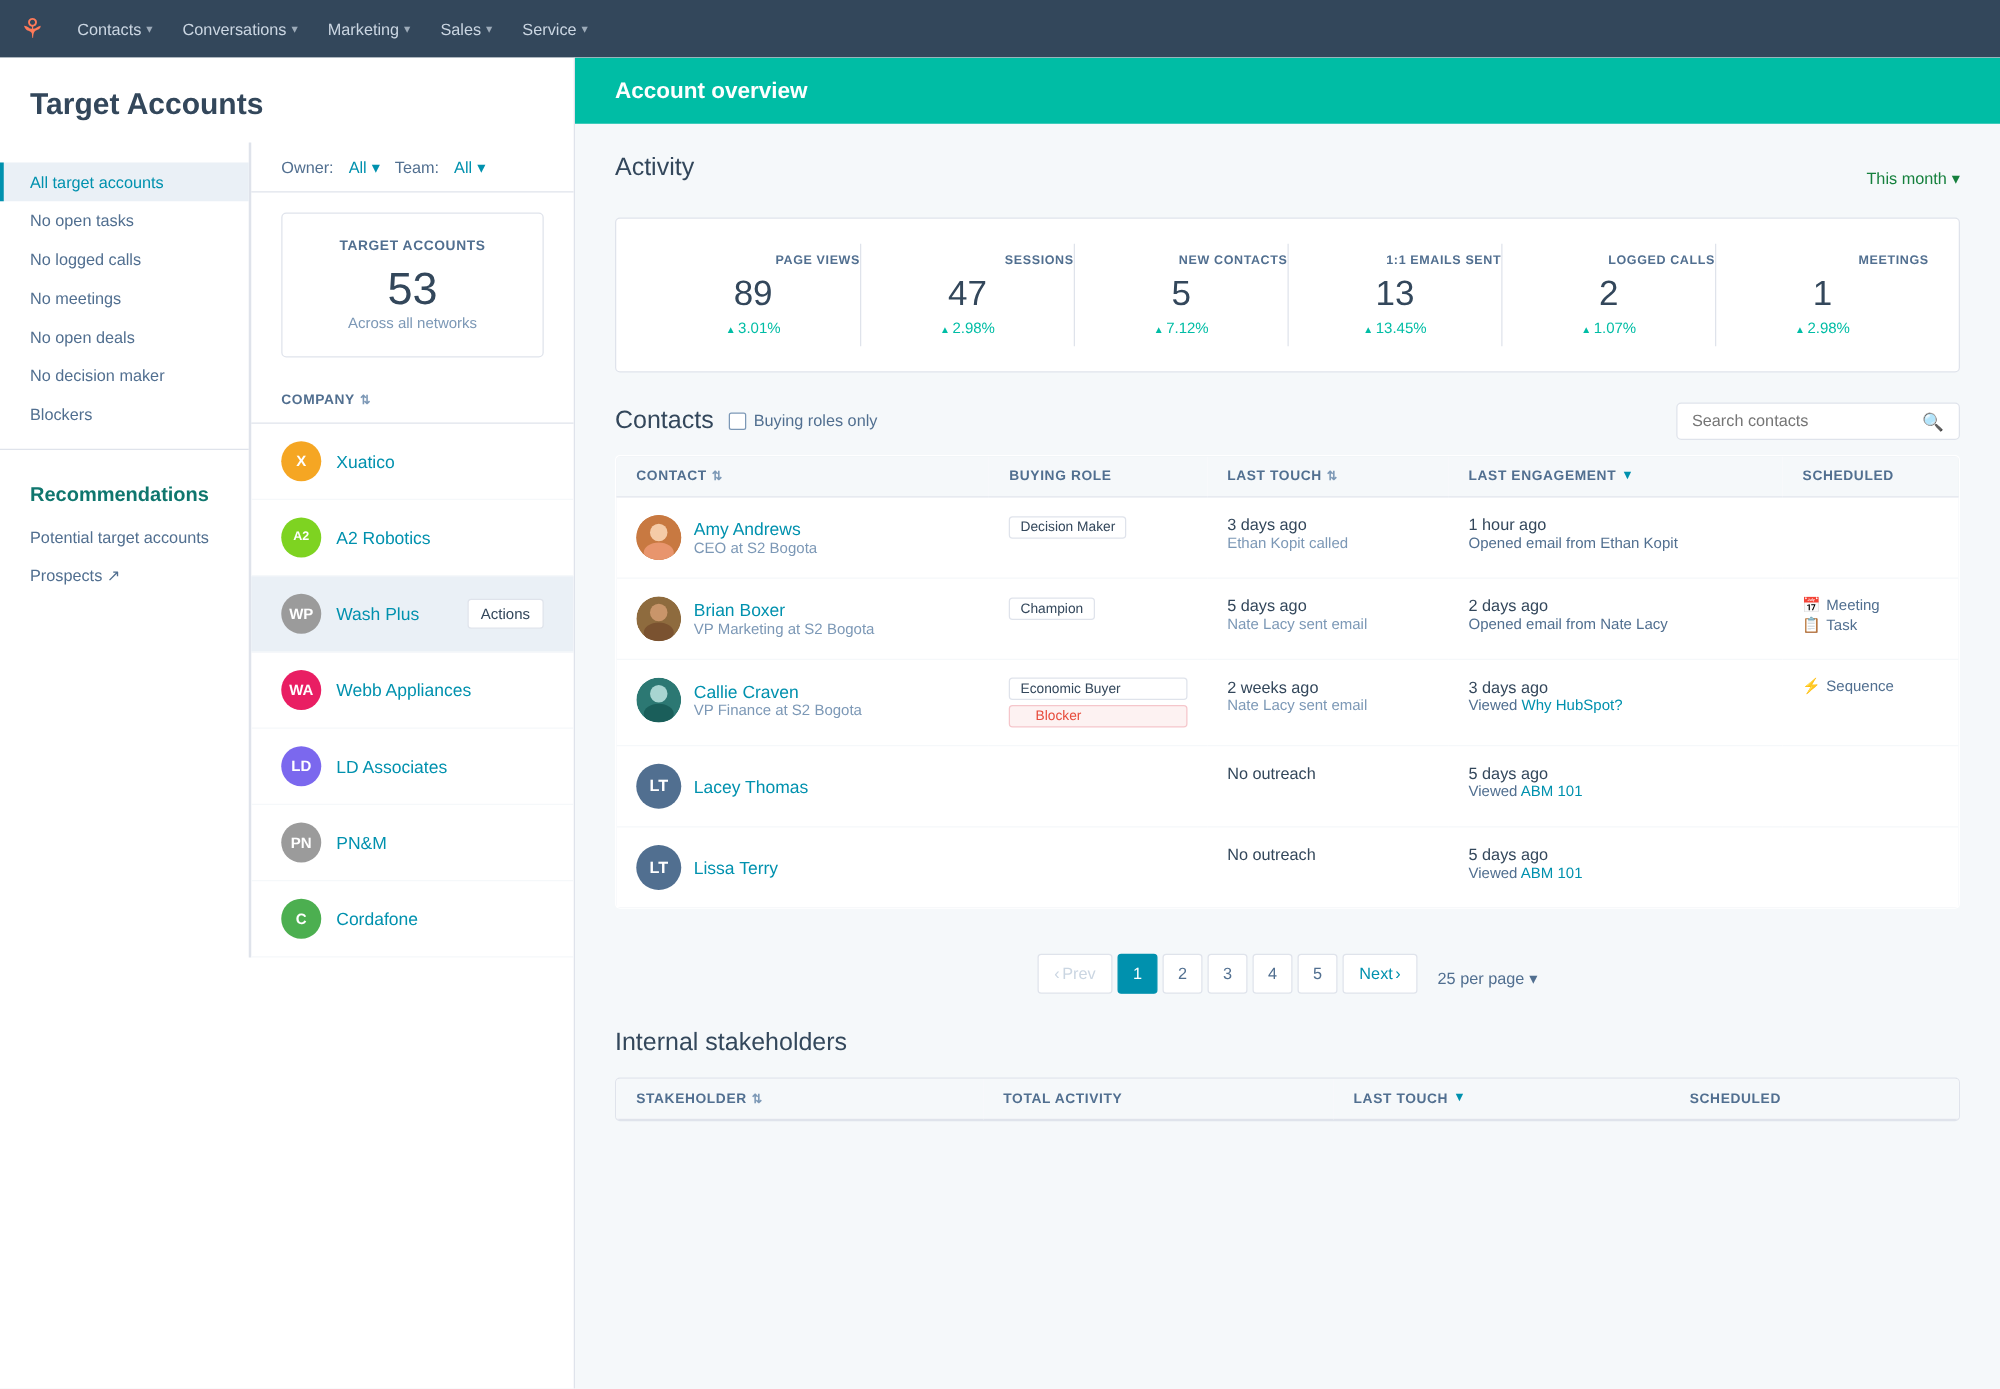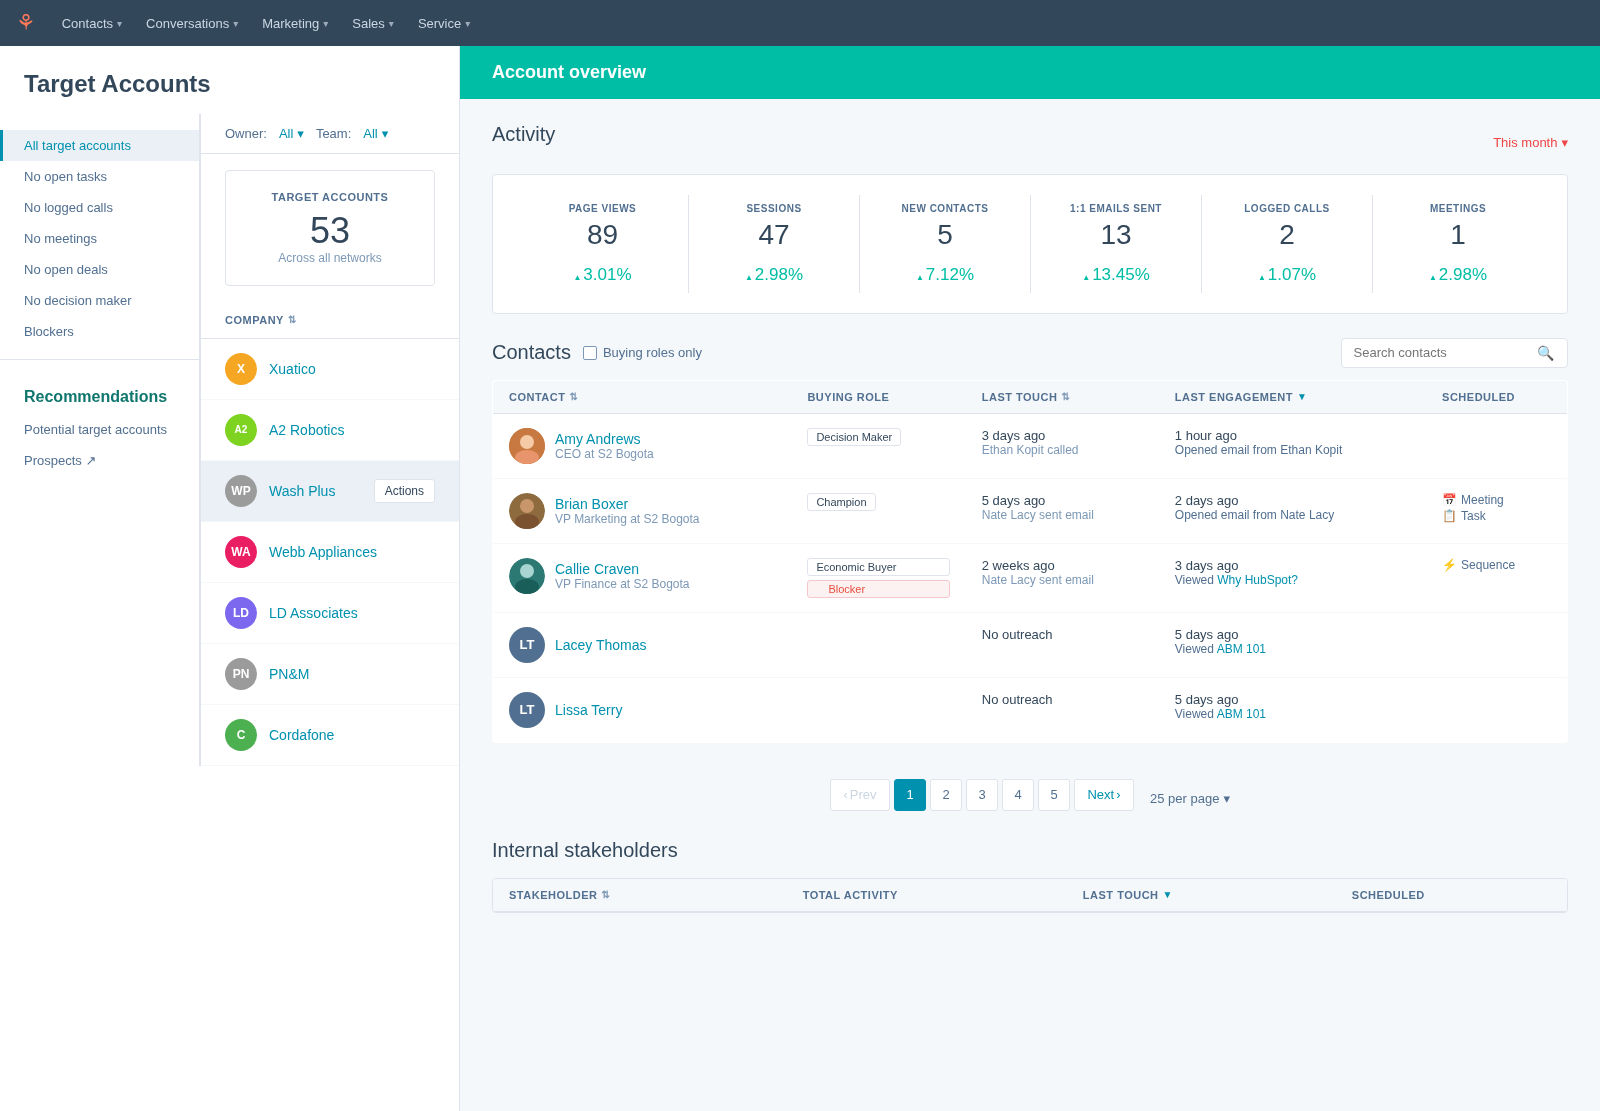--- a/index.html
+++ b/index.html
@@ -117,24 +117,24 @@
       background: #fff; border: 1px solid #dfe3eb; border-radius: 4px;
       padding: 20px 24px; margin-bottom: 24px;
     }
     .activity-grid {
       display: grid; grid-template-columns: repeat(6, 1fr); gap: 0;
     }
     .activity-metric { text-align: center; padding: 8px 0; }
     .activity-metric + .activity-metric { border-left: 1px solid #dfe3eb; }
     .metric-label {
       font-size: 10px; font-weight: 600; text-transform: uppercase;
-      letter-spacing: 0.5px; color: #516f90; margin-bottom: 6px;
+      letter-spacing: 0.5px; color: #516f90; margin-bottom: 6px; text-align: right;
     }
     .metric-value { font-size: 28px; font-weight: 300; color: #33475b; line-height: 1.1; }
-    .metric-change { font-size: 17px; color: #00bda5; margin-top: 14px; display: flex; align-items: center; justify-content: center; gap: 2px; }
+    .metric-change { font-size: 12px; color: #00bda5; margin-top: 4px; display: flex; align-items: center; justify-content: center; gap: 2px; }
     .metric-up::before { content: "▲"; font-size: 8px; }
 
     
     .section-header-row {
       display: flex; align-items: center; justify-content: space-between;
       margin-bottom: 12px;
     }
     .section-header-left { display: flex; align-items: center; gap: 12px; }
     .buying-roles-label { display: flex; align-items: flex-end; gap: 6px; font-size: 13px; color: #516f90; }
     .checkbox { width: 14px; height: 14px; border: 1px solid #7c98b6; border-radius: 2px; background: #fff; }
@@ -217,21 +217,21 @@
     .stakeholders-table th {
       padding: 10px 16px; font-size: 11px; font-weight: 600;
       text-transform: uppercase; letter-spacing: 0.5px; color: #516f90;
       background: #f5f8fa; border-bottom: 1px solid #dfe3eb; text-align: left;
     }
     .th-sort { display: flex; align-items: center; gap: 4px; }
 
     .sort-icon { font-size: 10px; color: #7c98b6; }
     .this-month-btn {
       display: flex; align-items: center; gap: 4px;
-      color: #ef4444; font-size: 13px; cursor: pointer;
+      color: #15803d; font-size: 13px; cursor: pointer;
     }
   </style>
 </head>
 <body>
 
 <nav class="top-nav">
   <span class="logo">⚘</span>
   <div class="nav-item">
     <span>Contacts</span>
     <span class="chevron">▾</span>

